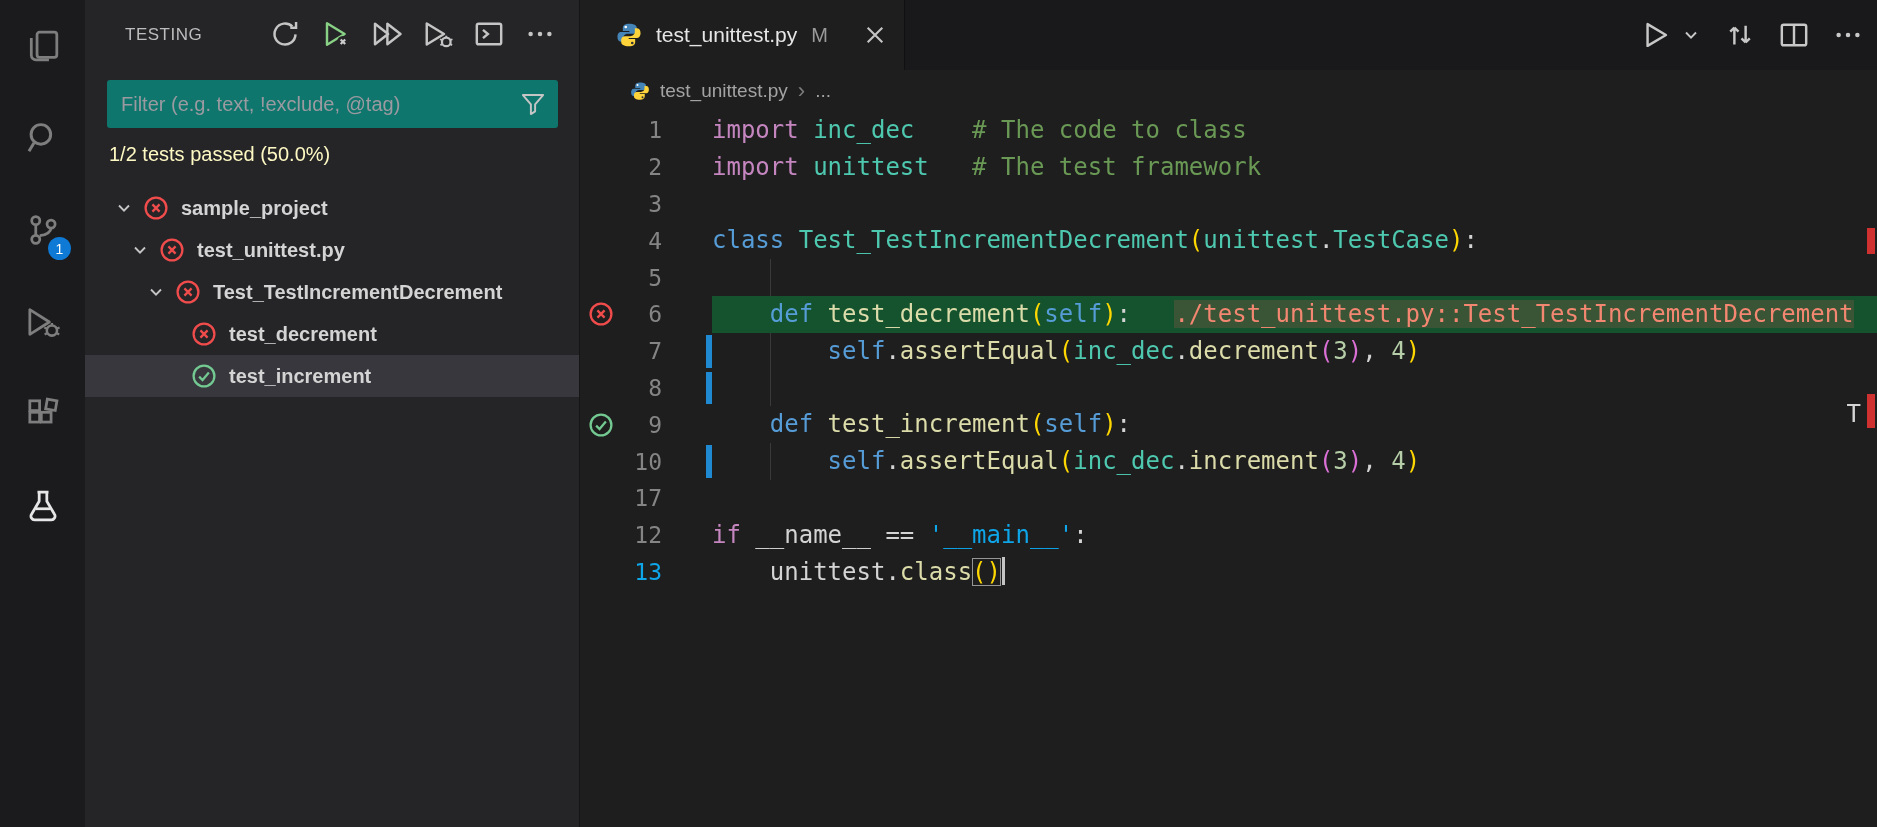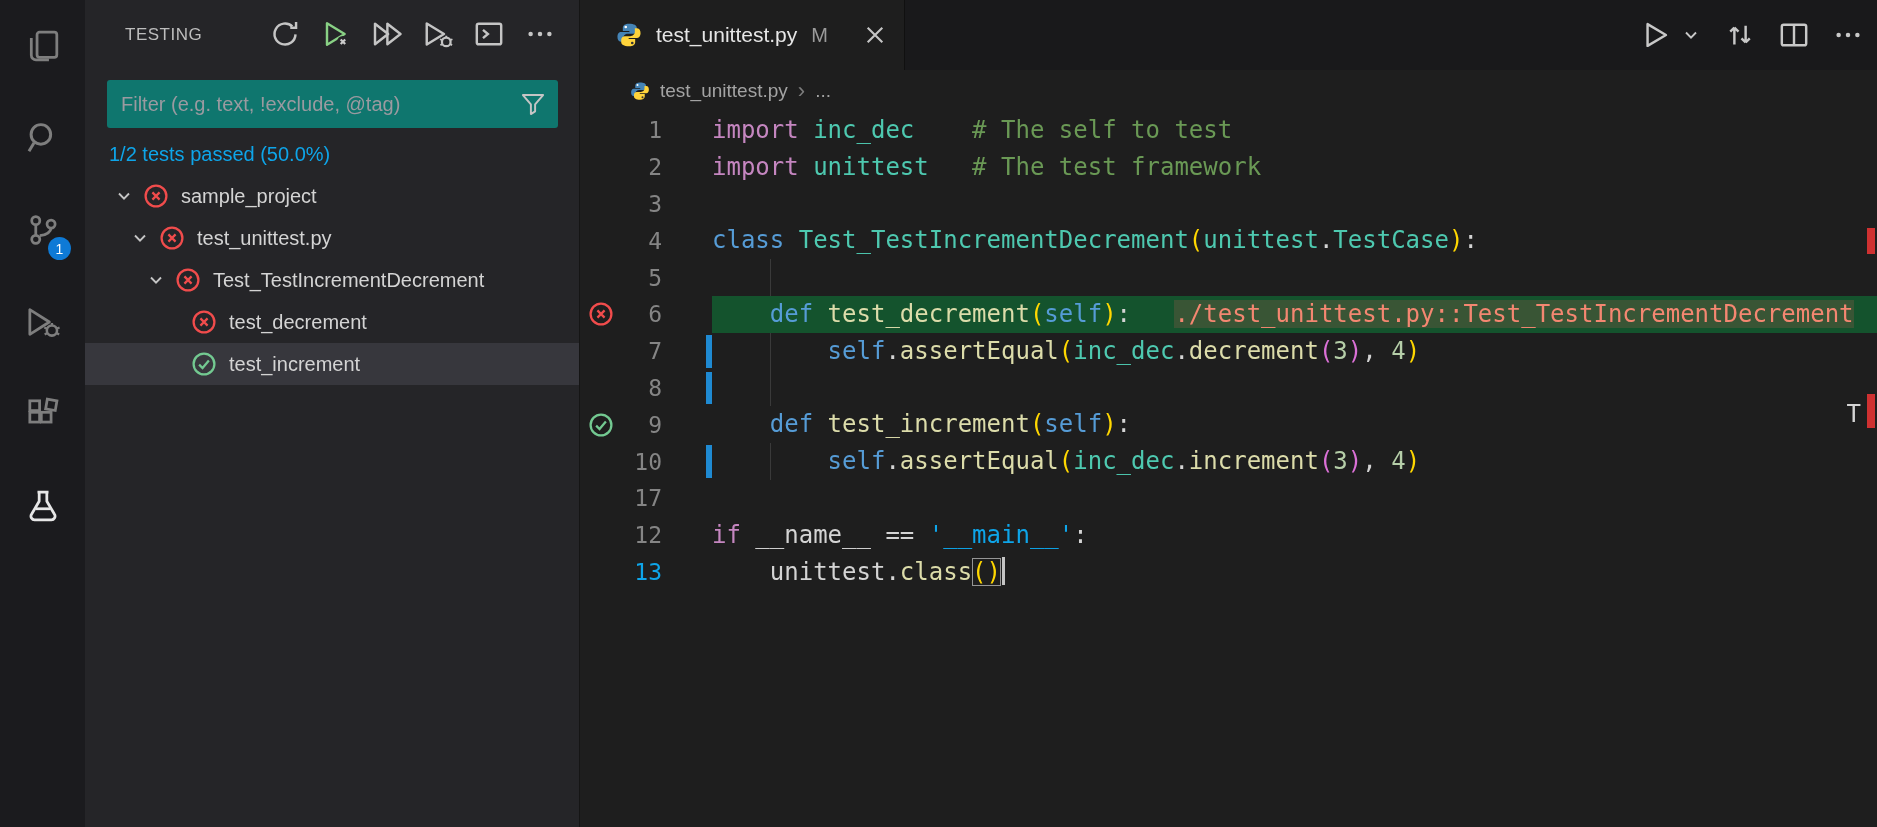--- a/index.html
+++ b/index.html
@@ -23,22 +23,22 @@
   .sb-toolbar{position:absolute;right:24px;top:19px;display:flex;gap:21px;color:#c5c5c5;align-items:center;}
   .sb-toolbar span{display:flex;cursor:pointer;}
   .sb-toolbar svg{width:30px;height:30px;}
   .sb-filter{position:absolute;left:22px;top:80px;width:451px;height:48px;background:#0f766e;
              border-radius:3px;display:flex;align-items:center;}
   .sb-filter input{flex:1;background:transparent;border:none;outline:none;color:#cccccc;
                    font-size:20px;padding:0 14px;font-family:inherit;}
   .sb-filter input::placeholder{color:#9a9aa0;}
   .filter-icon{margin-right:12px;color:#c5c5c5;display:flex;}
   .filter-icon svg{width:26px;height:26px;}
-  .sb-status{position:absolute;left:24px;top:143px;font-size:20px;color:#0ea5e9;}
-  .sb-tree{position:absolute;left:0;top:175px;width:100%;}
+  .sb-status{position:absolute;left:24px;top:143px;font-size:20px;color:#fef9c3;}
+  .sb-tree{position:absolute;left:0;top:187px;width:100%;font-weight:bold;}
   .tree-row{height:42px;display:flex;align-items:center;cursor:pointer;box-sizing:border-box;}
   .tree-row.selected{background:#37373d;}
   .chevron-slot{width:30px;display:flex;justify-content:center;color:#c5c5c5;flex:none;}
   .chevron-slot svg{width:20px;height:20px;}
   .tree-icon{width:26px;height:26px;margin-left:4px;flex:none;display:flex;}
   .tree-icon svg{width:26px;height:26px;}
   .tree-label{margin-left:12px;font-size:20px;color:#d4d4d4;white-space:pre;}
 
   
   .editor{position:absolute;left:580px;top:0;width:1297px;height:100%;background:#1e1e1e;}
@@ -341,21 +341,21 @@
         </span>
       <span class="bc-file" data-name="breadcrumb-file">test_unittest.py</span>
       <span class="bc-sep" data-name="breadcrumb-separator">›</span>
       <span class="bc-more" data-name="breadcrumb-more">...</span>
     </div>
     <div class="code-area" data-name="code-area">
         <div class="code-line" data-name="code-line">
           <div class="gutter-slot" data-name="gutter-slot"></div>
           <div class="line-num" data-name="line-number">1</div>
           <div class="num-gap" data-name="gutter-gap"></div>
-          <div class="line-content" data-name="code-text"><span class="tk-kw" data-name="code-token">import</span><span class="tk-pln" data-name="code-token"> </span><span class="tk-typ" data-name="code-token">inc_dec</span><span class="tk-pln" data-name="code-token">    </span><span class="tk-com" data-name="code-token"># The self to test</span></div>
+          <div class="line-content" data-name="code-text"><span class="tk-kw" data-name="code-token">import</span><span class="tk-pln" data-name="code-token"> </span><span class="tk-typ" data-name="code-token">inc_dec</span><span class="tk-pln" data-name="code-token">    </span><span class="tk-com" data-name="code-token"># The code to class</span></div>
         </div>
         <div class="code-line" data-name="code-line">
           <div class="gutter-slot" data-name="gutter-slot"></div>
           <div class="line-num" data-name="line-number">2</div>
           <div class="num-gap" data-name="gutter-gap"></div>
           <div class="line-content" data-name="code-text"><span class="tk-kw" data-name="code-token">import</span><span class="tk-pln" data-name="code-token"> </span><span class="tk-typ" data-name="code-token">unittest</span><span class="tk-pln" data-name="code-token">   </span><span class="tk-com" data-name="code-token"># The test framework</span></div>
         </div>
         <div class="code-line" data-name="code-line">
           <div class="gutter-slot" data-name="gutter-slot"></div>
           <div class="line-num" data-name="line-number">3</div>

